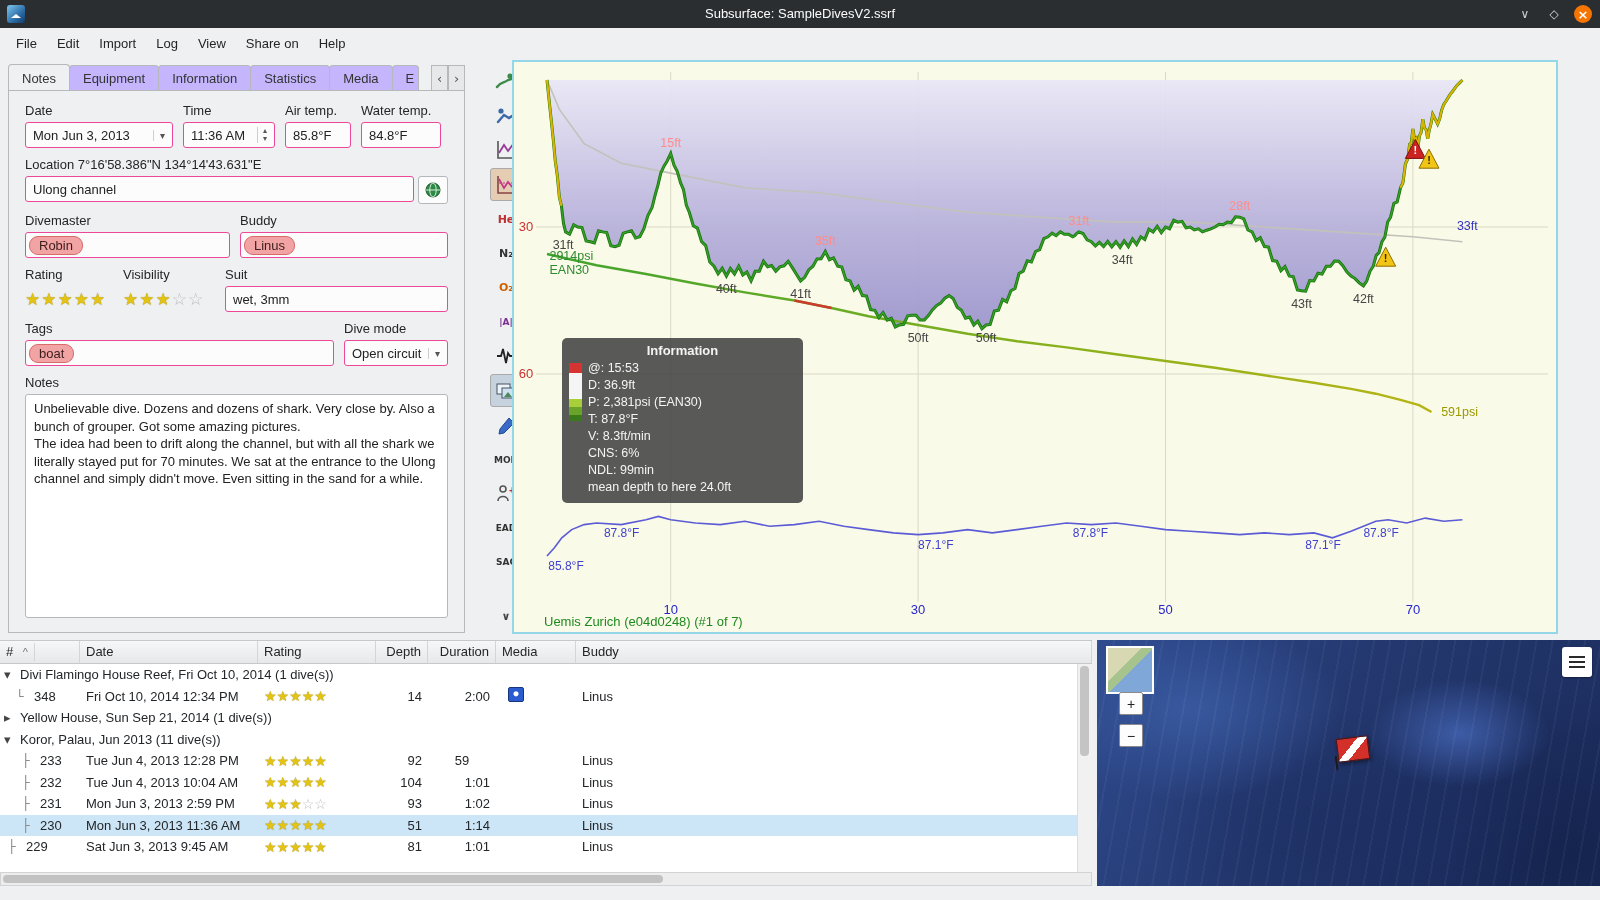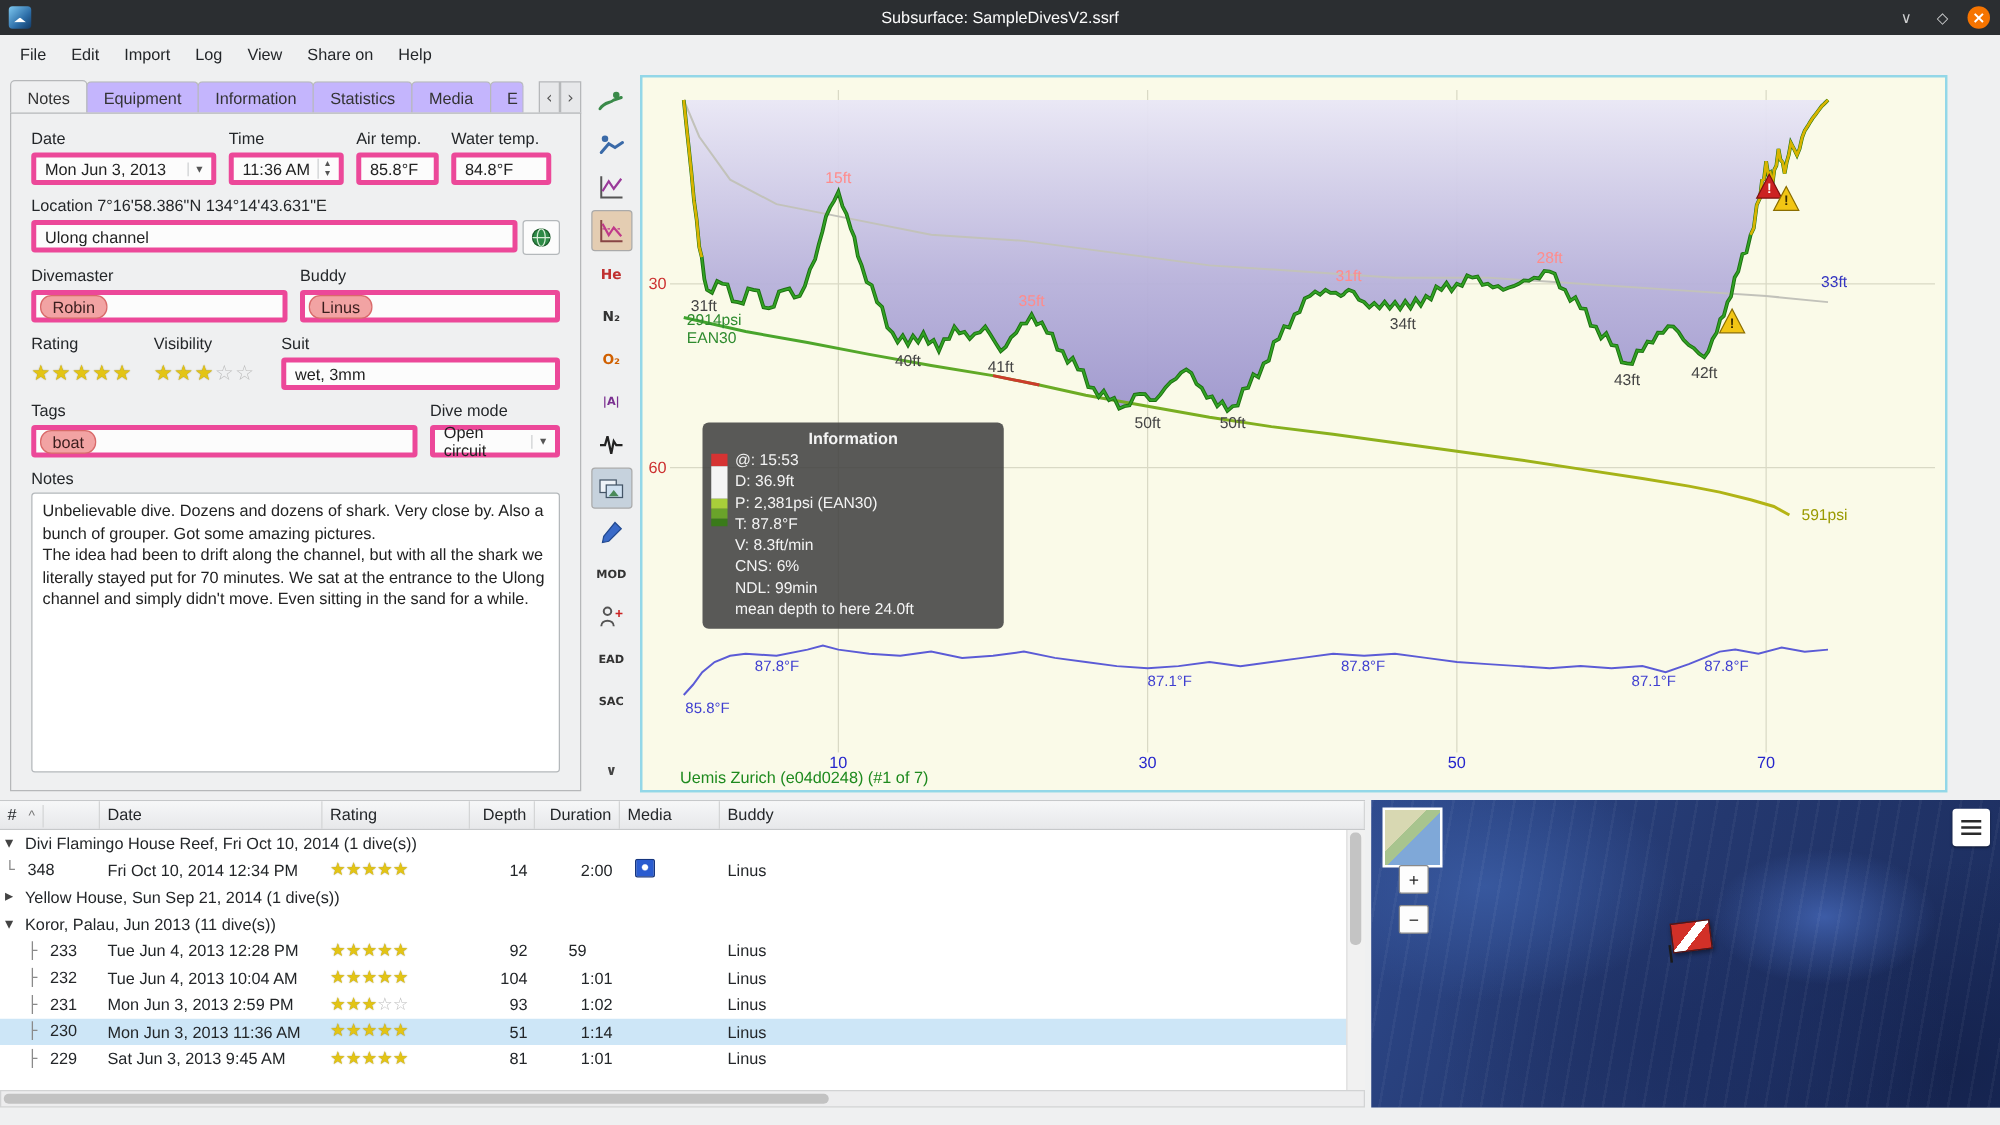--- a/index.html
+++ b/index.html
@@ -31,42 +31,42 @@
   .tab-scroll{margin-left:auto;display:flex;}
   .tsb{width:15px;height:24px;border:1px solid #b6b8ba;background:#e7e8ea;display:flex;align-items:center;justify-content:center;
        font-family:"DejaVu Sans",sans-serif;color:#555;}
 
   
   .panel{position:absolute;left:8px;top:90px;width:457px;height:543px;border:1px solid #b6b8ba;background:#eff0f1;
          padding:12px 16px 10px 16px;box-sizing:border-box;}
   .frow{display:flex;gap:10px;margin-bottom:9px;}
   .fgroup{display:flex;flex-direction:column;gap:4px;}
   .flabel{font-size:13px;color:#232629;white-space:nowrap;}
-  .ibox{background:#fcfcfc;border:4px solid #ec4899;border-radius:3px;height:26px;box-sizing:border-box;
+  .ibox{background:#fcfcfc;border:1px solid #ec4899;border-radius:3px;height:26px;box-sizing:border-box;
         display:flex;align-items:center;padding:0 7px;color:#222;}
   input.ibox{font:13px "Liberation Sans",sans-serif;outline:none;}
   .combo{justify-content:space-between;gap:6px;}
   .combo .arr{border-left:1px solid #cdcfd1;padding-left:6px;color:#555;font-family:"DejaVu Sans",sans-serif;font-size:10px;}
   .spin .updown{display:flex;flex-direction:column;font-size:8px;line-height:8px;color:#555;
         border-left:1px solid #cdcfd1;padding-left:5px;margin-left:6px;font-family:"DejaVu Sans",sans-serif;}
   .spin .val{flex:1;}
   .chipfield{padding:0 3px;gap:3px;}
   .chip{background:#f2a3a3;border:1px solid #d96a6a;border-radius:9px;padding:1px 9px;font-size:13px;color:#3a1d1d;white-space:nowrap;}
   .stars{display:flex;align-items:center;height:26px;}
   .st{font-family:"DejaVu Sans",sans-serif;font-size:17px;margin-right:1px;}
   .st.on{color:#e3c414;text-shadow:0 0 1px #86720a;}
   .st.off{color:#bdbdbd;}
   .st.sm{font-size:14px;margin-right:0;}
   textarea.notes{width:100%;height:224px;resize:none;border:1px solid #b4b8bb;border-radius:3px;background:#fff;
         font:13px/1.35 "Liberation Sans",sans-serif;padding:5px 8px;box-sizing:border-box;color:#222;outline:none;}
   .globe-btn{width:28px;height:26px;border:1px solid #b4b8bb;border-radius:3px;background:#fcfcfc;
         display:flex;align-items:center;justify-content:center;}
 
   
-  .ptoolbar{position:absolute;left:468px;top:66px;width:42px;height:566px;display:flex;flex-direction:column;align-items:center;gap:3px;}
+  .ptoolbar{position:absolute;left:485px;top:66px;width:42px;height:566px;display:flex;flex-direction:column;align-items:center;gap:3px;}
   .tool-btn{width:31px;height:31px;border-radius:3px;display:flex;align-items:center;justify-content:center;flex:0 0 auto;}
   .tool-btn .tlabel{font-weight:bold;font-family:"DejaVu Sans",sans-serif;}
   .tool-btn:last-child{margin-top:auto;}
 
   
   .chart{position:absolute;left:512px;top:60px;width:1046px;height:574px;background:#fafae8;
          border:2px solid #93d7e8;box-sizing:border-box;overflow:hidden;}
   .chart svg.main{position:absolute;left:0;top:0;}
   .info-box{position:absolute;left:48px;top:276px;width:207px;background:rgba(66,66,66,0.88);border-radius:5px;
          color:#f4f4f4;font-size:12.5px;line-height:17px;padding:4px 8px 7px 26px;}
@@ -435,21 +435,21 @@
         <span class="r" style="width: 68px; text-align: right;">Duration</span>
         <span style="width: 80px;">Media</span>
         <span style="flex: 1 1 0%;">Buddy</span>
       </div>
     <div class="dl-rows" id="list-rows">
         <div class="dl-row">
           <span class="tarrow">▾</span>
           <span>Divi Flamingo House Reef, Fri Oct 10, 2014 (1 dive(s))</span>
         </div>
         <div class="dl-row dive">
-          <span class="cell" style="width: 80px; padding-left: 4px;"><span class="tree">└</span>348</span>
+          <span class="cell" style="width: 80px; padding-left: 16px;"><span class="tree">└</span>348</span>
           <span class="cell" style="width: 178px;">Fri Oct 10, 2014 12:34 PM</span>
           <span class="cell" style="width: 118px;"><span class="st on sm">★</span><span class="st on sm">★</span><span class="st on sm">★</span><span class="st on sm">★</span><span class="st on sm">★</span></span>
           <span class="cell r" style="width: 52px;">14</span>
           <span class="cell r" style="width: 68px;">2:00</span>
           <span class="cell" style="width: 80px;"><span class="media-ic"></span></span>
           <span class="cell" style="flex: 1 1 0%;">Linus</span>
         </div>
         <div class="dl-row">
           <span class="tarrow">▸</span>
           <span>Yellow House, Sun Sep 21, 2014 (1 dive(s))</span>
@@ -488,21 +488,21 @@
         <div class="dl-row dive selected">
           <span class="cell" style="width: 80px; padding-left: 22px;"><span class="tree">├</span>230</span>
           <span class="cell" style="width: 178px;">Mon Jun 3, 2013 11:36 AM</span>
           <span class="cell" style="width: 118px;"><span class="st on sm">★</span><span class="st on sm">★</span><span class="st on sm">★</span><span class="st on sm">★</span><span class="st on sm">★</span></span>
           <span class="cell r" style="width: 52px;">51</span>
           <span class="cell r" style="width: 68px;">1:14</span>
           <span class="cell" style="width: 80px;"></span>
           <span class="cell" style="flex: 1 1 0%;">Linus</span>
         </div>
         <div class="dl-row dive">
-          <span class="cell" style="width: 80px; padding-left: 22px;"><span class="tree">├</span>229</span>
+          <span class="cell" style="width: 80px; padding-left: 8px;"><span class="tree">├</span>229</span>
           <span class="cell" style="width: 178px;">Sat Jun 3, 2013 9:45 AM</span>
           <span class="cell" style="width: 118px;"><span class="st on sm">★</span><span class="st on sm">★</span><span class="st on sm">★</span><span class="st on sm">★</span><span class="st on sm">★</span></span>
           <span class="cell r" style="width: 52px;">81</span>
           <span class="cell r" style="width: 68px;">1:01</span>
           <span class="cell" style="width: 80px;"></span>
           <span class="cell" style="flex: 1 1 0%;">Linus</span>
         </div>
       </div>
     <div class="vscroll">
         <div class="vthumb"></div>

